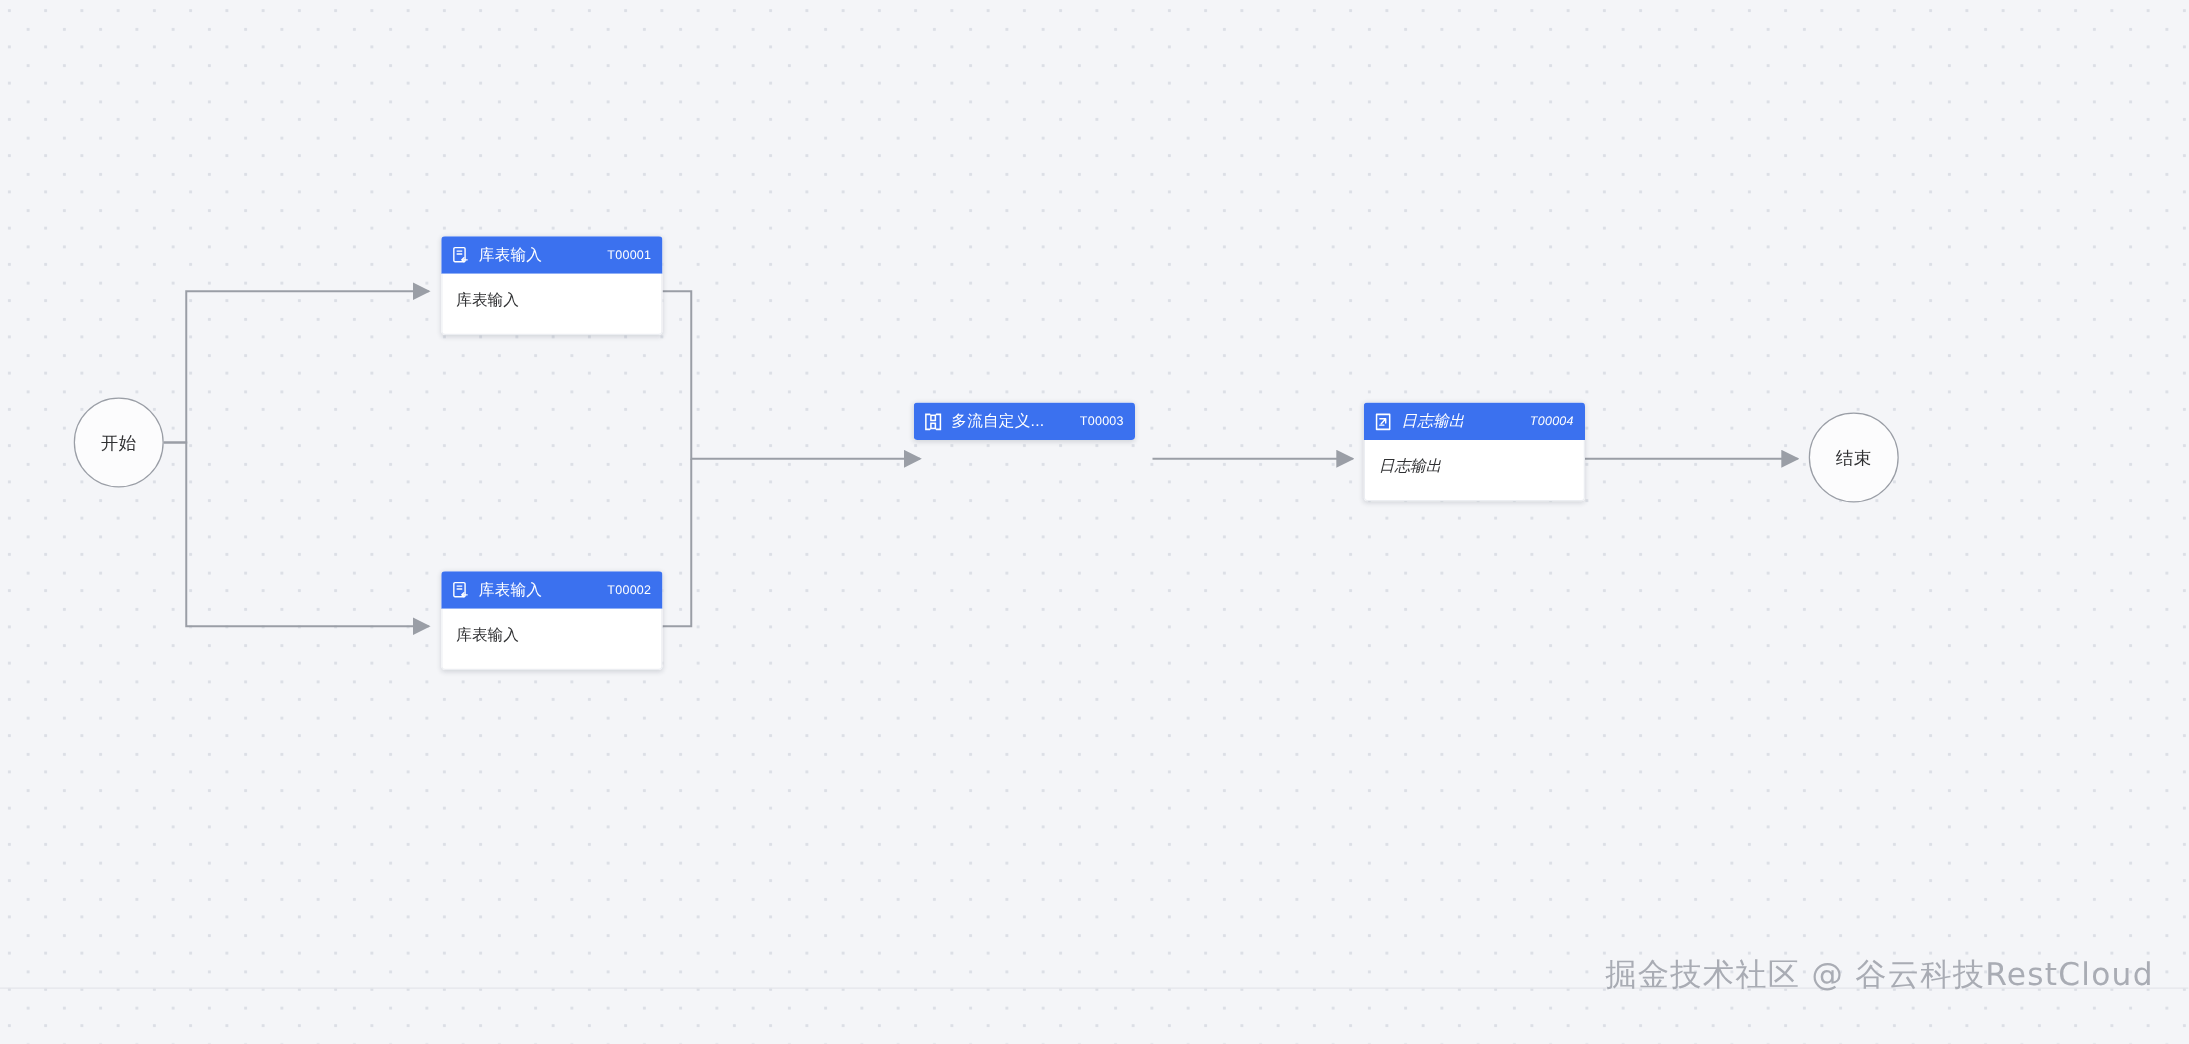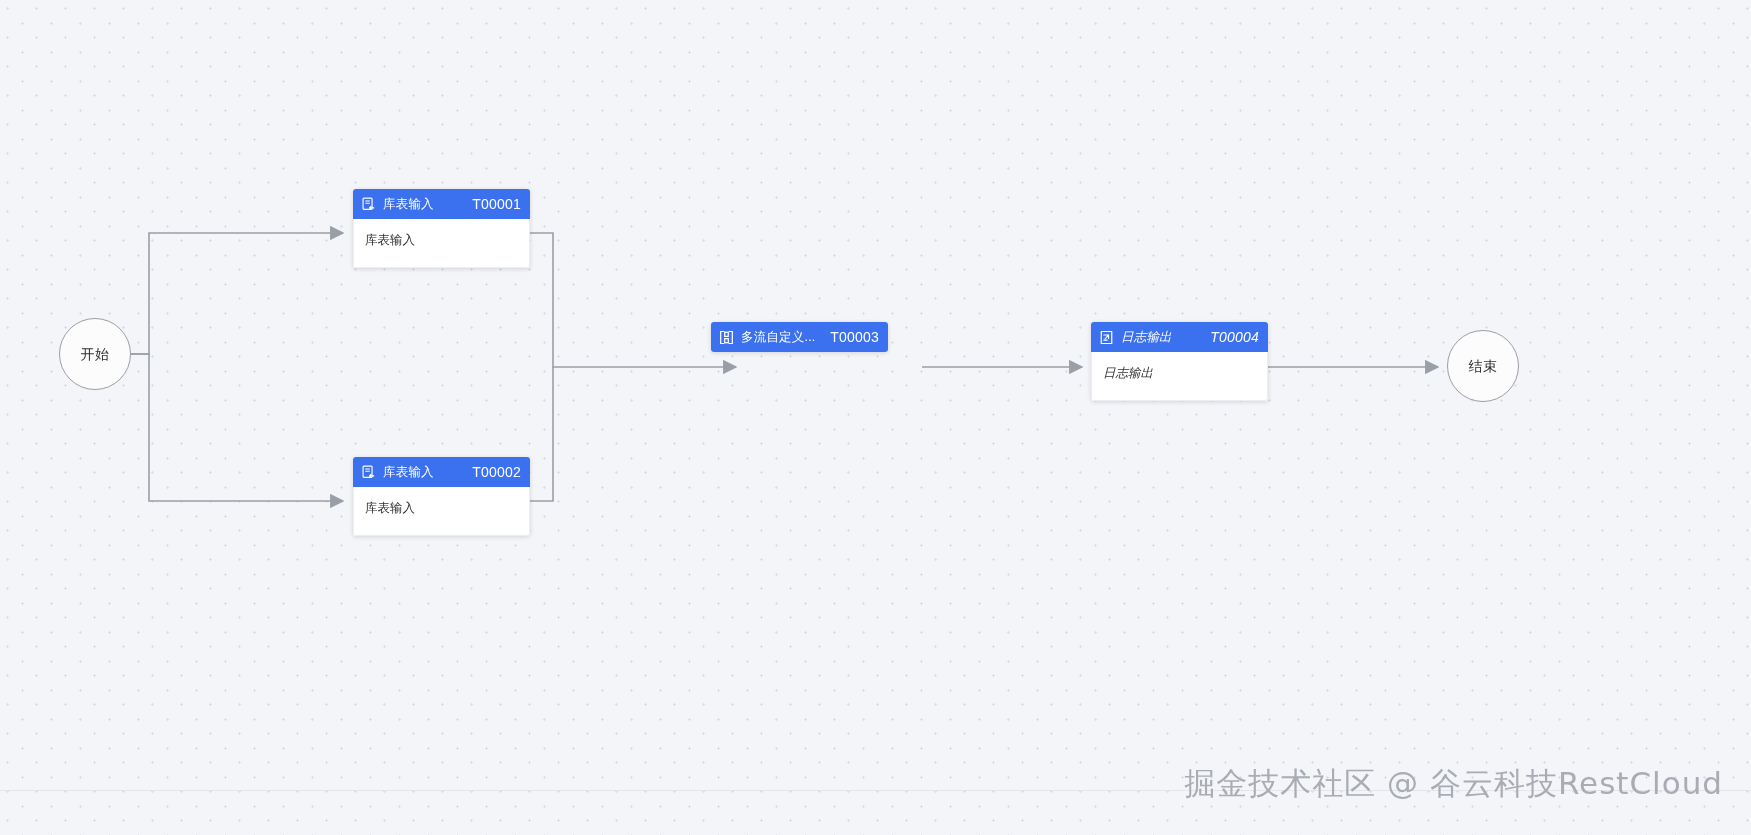--- a/index.html
+++ b/index.html
@@ -98,47 +98,47 @@
   .task-header .hdr-title {
     white-space: nowrap;
     overflow: hidden;
     text-overflow: ellipsis;
     flex: 0 1 auto;
     letter-spacing: 0.2px;
   }
   .task-header .hdr-id {
     margin-left: auto;
     padding-left: 8px;
-    font-size: 14px;
+    font-size: 10px;
     white-space: nowrap;
     letter-spacing: 0.2px;
   }
   .task-body {
     height: 49px;
     box-sizing: border-box;
     padding: 13px 11px 0 11px;
     font-size: 12.5px;
     color: #303133;
     background: #ffffff;
     border: 1px solid #eceef2;
     border-top: none;
     border-radius: 0 0 3px 3px;
   }
 
   #node-t1 { left: 353px; top: 189px; }
   #node-t2 { left: 353px; top: 457px; }
-  #node-t3 { left: 711px; top: 322px; }
+  #node-t3 { left: 731px; top: 322px; }
   #node-t4 { left: 1091px; top: 322px; font-style: italic; }
 
   
   #watermark {
     position: absolute;
     right: 28px;
     top: 763px;
-    font-size: 31px;
+    font-size: 25px;
     color: #a9acb4;
     letter-spacing: 1px;
     white-space: nowrap;
     font-family: "DejaVu Sans", "Liberation Sans", sans-serif;
   }
 </style>
 </head>
 <body>
 
 <div id="canvas">

